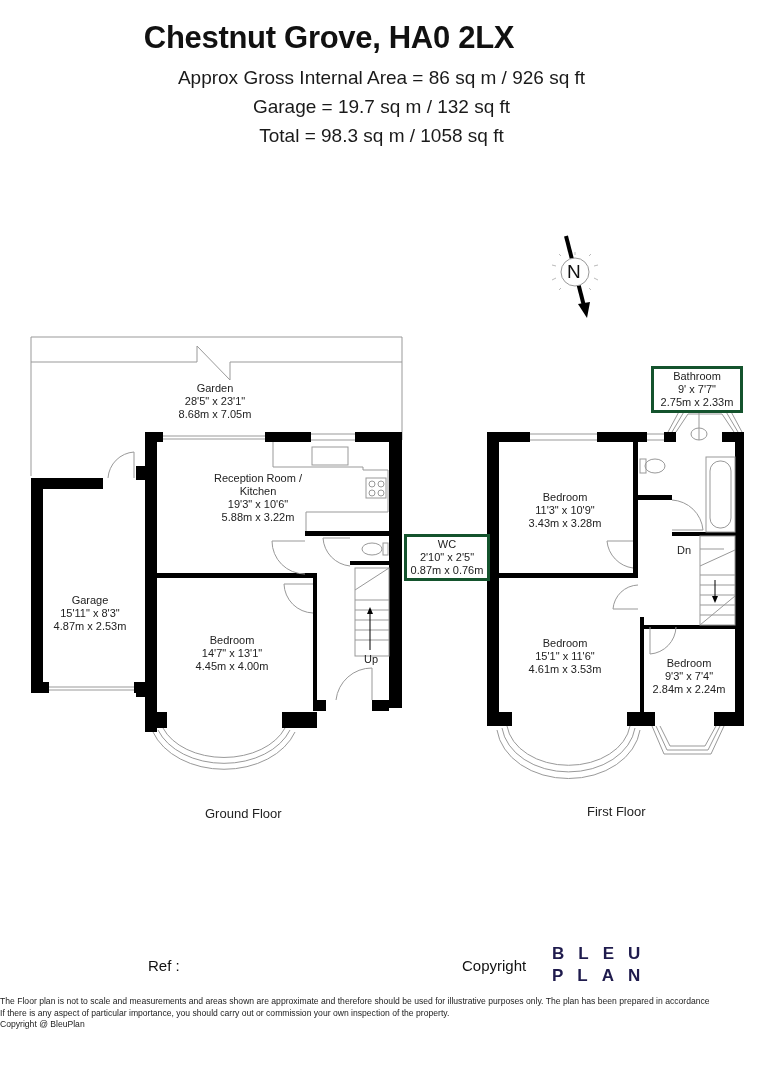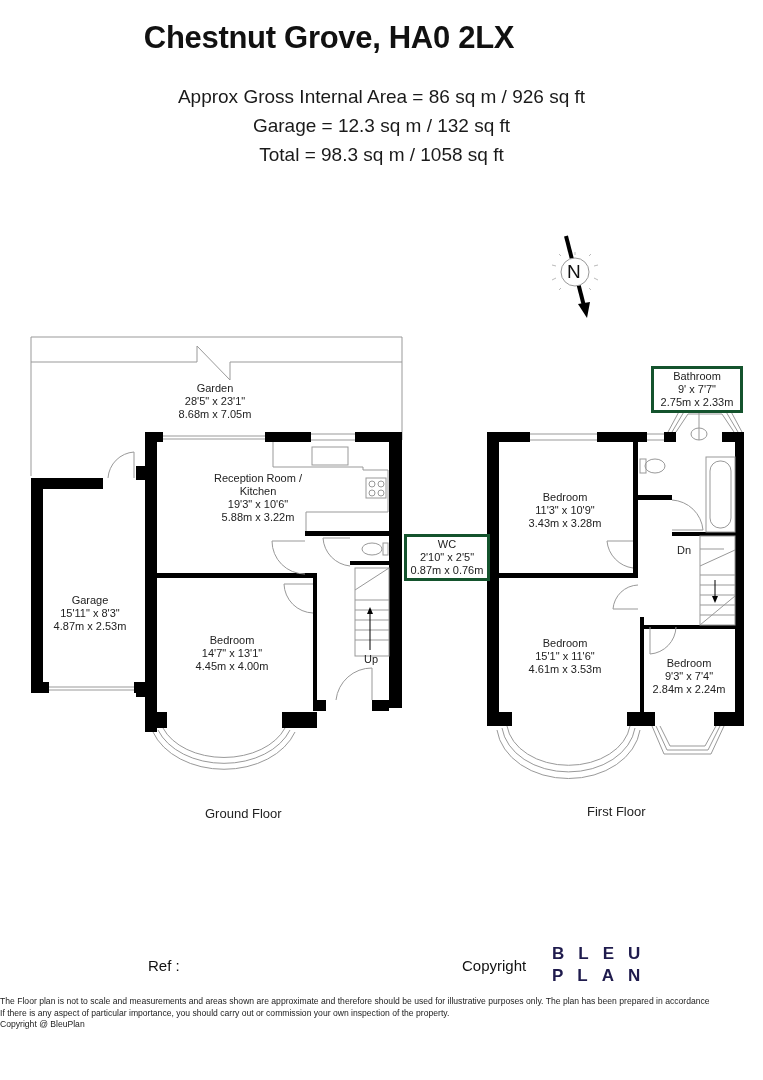--- a/index.html
+++ b/index.html
@@ -1,37 +1,37 @@
 <!DOCTYPE html>
 <html><head>
 <meta charset="utf-8">
 <style>
   html, body { margin:0; padding:0; background:#ffffff; }
   body { width:763px; height:1080px; position:relative; overflow:hidden; font-family:"Liberation Sans", sans-serif; color:#111; }
   .abs { position:absolute; }
   .title { left:0; width:658px; top:20px; text-align:center; font-size:31px; font-weight:bold; letter-spacing:-0.3px; }
-  .sub { left:0; width:763px; text-align:center; font-size:19px; color:#1a1a1a;margin-top:19px; }
+  .sub { left:0; width:763px; text-align:center; font-size:19px; color:#1a1a1a; }
   .sub1 { top:67px; } .sub2 { top:96px; } .sub3 { top:125px; }
   svg.plan { position:absolute; left:0; top:0; }
   .rlabel { position:absolute; text-align:center; font-size:11px; line-height:13px; color:#222; }
   .boxlabel { position:absolute; text-align:center; font-size:11px; line-height:13px; color:#222; background:#fff; border:3px solid #14532d; }
   .floor { position:absolute; font-size:13px; color:#222; }
   .ref { left:148px; top:957px; font-size:15px; }
   .copyright { left:462px; top:957px; font-size:15px; }
   .logo { left:552px; top:943px; color:#1f1b4d; font-weight:bold; font-size:17px; letter-spacing:14px; line-height:22px; }
   .disclaimer { left:0; width:763px; top:996px; text-align:left; font-size:8.6px; line-height:11.5px; color:#222; }
   .disclaimer div { white-space:nowrap; }
   .stairlbl { position:absolute; font-size:11px; color:#222; }
 </style>
 </head>
 <body>
 
 <div class="abs title">Chestnut Grove, HA0 2LX</div>
 <div class="abs sub sub1">Approx Gross Internal Area = 86 sq m / 926 sq ft</div>
-<div class="abs sub sub2">Garage = 12.3 sq m / 132 sq ft</div>
+<div class="abs sub sub2">Garage = 19.7 sq m / 132 sq ft</div>
 <div class="abs sub sub3">Total = 98.3 sq m / 1058 sq ft</div>
 
 <svg class="plan" width="763" height="1080" viewBox="0 0 763 1080" xmlns="http://www.w3.org/2000/svg">
 
   <g>
     <line x1="566" y1="236" x2="584" y2="306" stroke="#000" stroke-width="4"></line>
     <polygon points="578,304 590,302 587,318" fill="#000"></polygon>
     <circle cx="575" cy="272" r="14" fill="#fff" stroke="#999" stroke-width="1"></circle>
     <g stroke="#bbb" stroke-width="1">
       <line x1="575" y1="252" x2="575" y2="255"></line>

